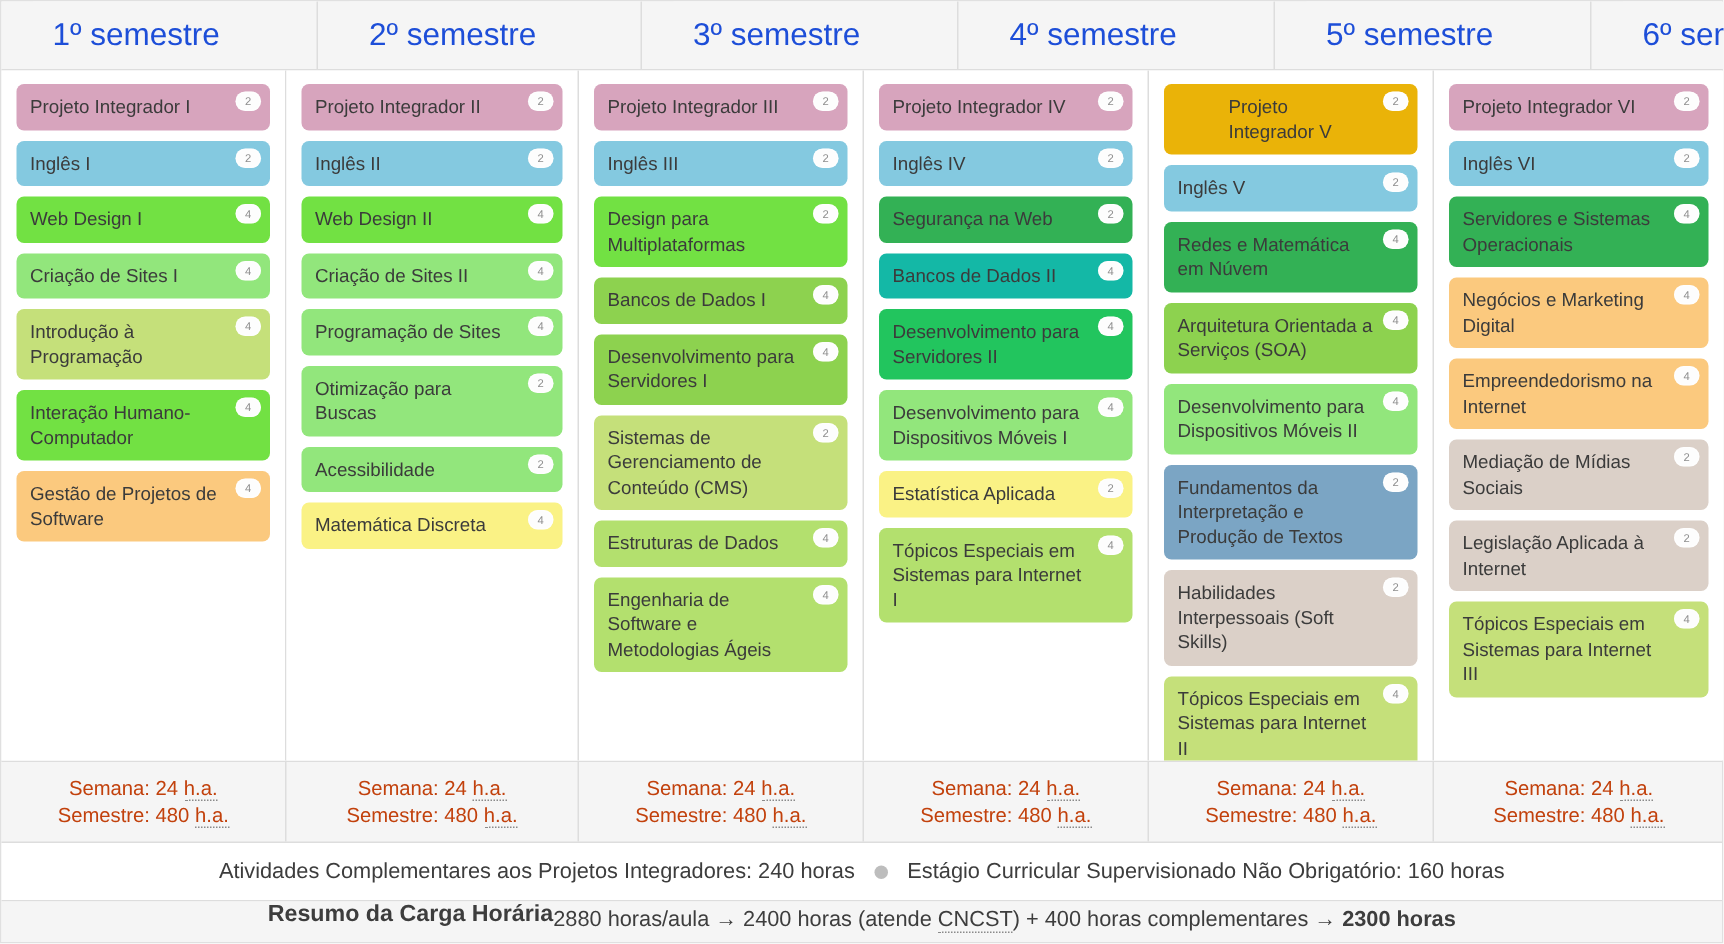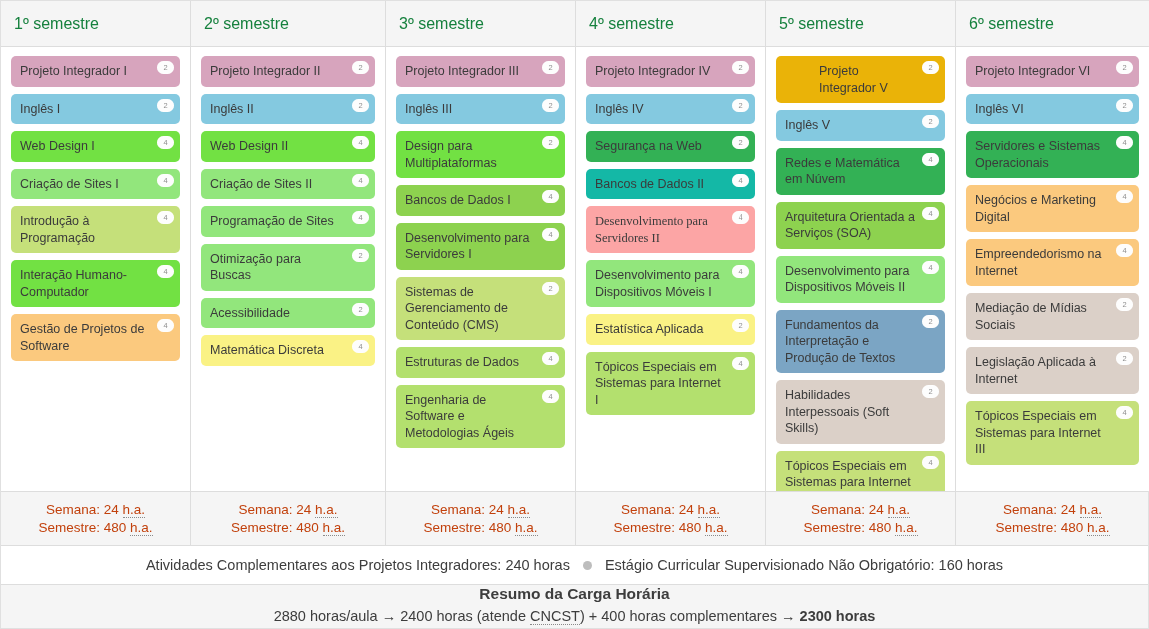--- a/index.html
+++ b/index.html
@@ -22,25 +22,25 @@
     display:flex;
     height:45px;
     flex:0 0 45px;
     background:#f5f5f5;
     border-bottom:1px solid #dddddd;
   }
   .head-cell{
     box-sizing:border-box;
     display:flex;align-items:center;
     padding-left:13px;
-    font-size:16px;
-    color:#15803d;
+    font-size:21px;
+    color:#1d4ed8;
     border-right:1px solid #dddddd;
     background:#f5f5f5;
-    overflow:hidden;white-space:nowrap;
+    overflow:hidden;white-space:nowrap;margin-left:21px;
   }
   .head-cell:last-child{border-right:none;}
 
   
   .body-row{
     display:flex;
     flex:1 1 auto;
     min-height:0;
     border-bottom:1px solid #dddddd;
   }
@@ -109,21 +109,21 @@
     display:inline-block;
     width:9px;height:9px;border-radius:50%;
     background:#bdbdbd;
     margin:0 13px;
     vertical-align:middle;
   }
 
   
   .resumo-row{
     flex:1 1 auto;
-    display:flex;flex-direction:column;
+    display:flex;flex-direction:row;
     align-items:center;justify-content:center;
     background:#f5f5f5;
     padding-bottom:4px;
   }
   .resumo-title{
     font-size:15.5px;
     font-weight:bold;
     color:#3d3d3d;
     margin-bottom:5px;
   }
@@ -179,21 +179,21 @@
         <div class="course" style="background: rgb(141, 210, 79);"><span>Desenvolvimento para Servidores I</span><span class="badge">4</span></div>
         <div class="course" style="background: rgb(197, 224, 122);"><span>Sistemas de Gerenciamento de Conteúdo (CMS)</span><span class="badge">2</span></div>
         <div class="course" style="background: rgb(179, 224, 110);"><span>Estruturas de Dados</span><span class="badge">4</span></div>
         <div class="course" style="background: rgb(179, 224, 110);"><span>Engenharia de Software e Metodologias Ágeis</span><span class="badge">4</span></div>
       </div>
       <div class="col" style="flex: 0 0 190px;">
         <div class="course" style="background: rgb(215, 164, 189);"><span>Projeto Integrador IV</span><span class="badge">2</span></div>
         <div class="course" style="background: rgb(132, 201, 224);"><span>Inglês IV</span><span class="badge">2</span></div>
         <div class="course" style="background: rgb(51, 177, 85);"><span>Segurança na Web</span><span class="badge">2</span></div>
         <div class="course" style="background: #14b8a6;"><span>Bancos de Dados II</span><span class="badge">4</span></div>
-        <div class="course" style="background: #fca5a5; font-family: Liberation Serif, serif;"><span>Desenvolvimento para Servidores II</span><span class="badge">4</span></div>
+        <div class="course" style="background: #22c55e;"><span>Desenvolvimento para Servidores II</span><span class="badge">4</span></div>
         <div class="course" style="background: rgb(146, 230, 124);"><span>Desenvolvimento para Dispositivos Móveis I</span><span class="badge">4</span></div>
         <div class="course" style="background: rgb(250, 242, 133);"><span>Estatística Aplicada</span><span class="badge">2</span></div>
         <div class="course" style="background: rgb(179, 224, 110);"><span>Tópicos Especiais em Sistemas para Internet I</span><span class="badge">4</span></div>
       </div>
       <div class="col" style="flex: 0 0 190px;">
         <div class="course" style="background: #eab308; padding-left: 43px;"><span>Projeto Integrador V</span><span class="badge">2</span></div>
         <div class="course" style="background: rgb(132, 201, 224);"><span>Inglês V</span><span class="badge">2</span></div>
         <div class="course" style="background: rgb(51, 177, 85);"><span>Redes e Matemática em Núvem</span><span class="badge">4</span></div>
         <div class="course" style="background: rgb(141, 210, 79);"><span>Arquitetura Orientada a Serviços (SOA)</span><span class="badge">4</span></div>
         <div class="course" style="background: rgb(146, 230, 124);"><span>Desenvolvimento para Dispositivos Móveis II</span><span class="badge">4</span></div>

